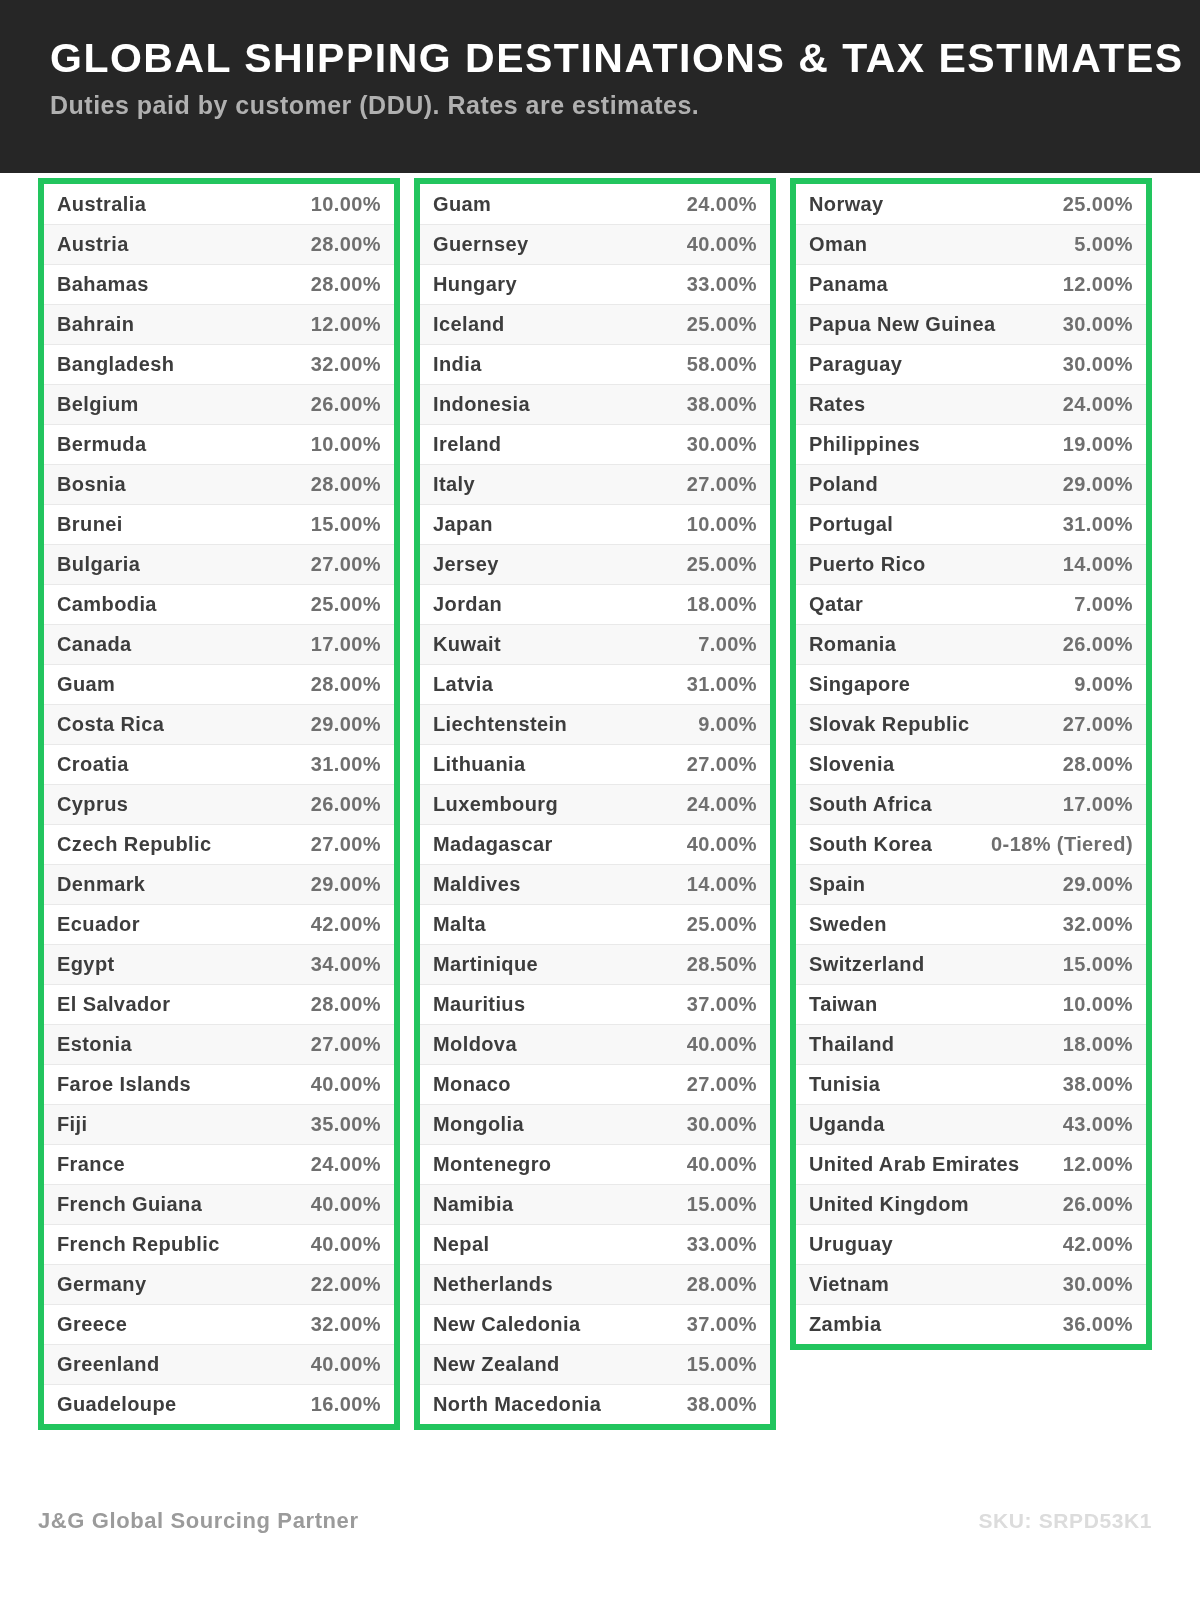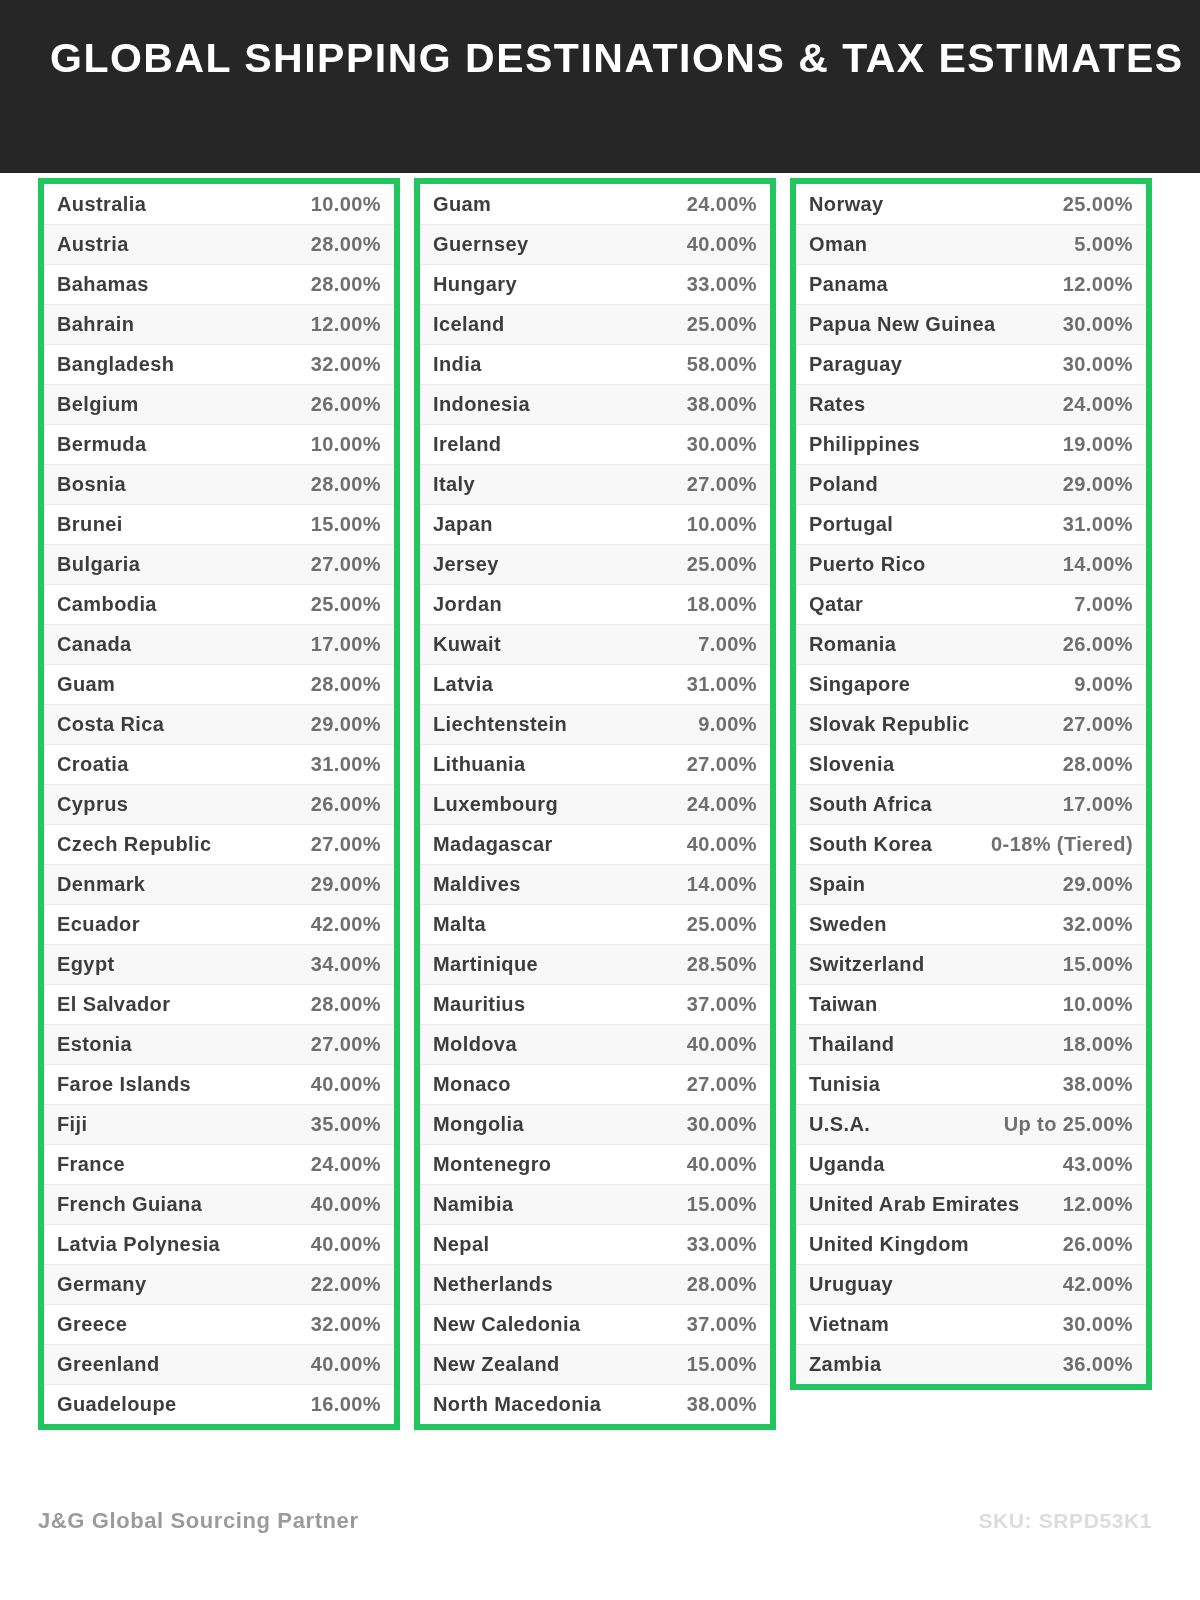--- a/index.html
+++ b/index.html
@@ -89,20 +89,21 @@
     font-size: 21px;
     font-weight: bold;
     letter-spacing: 0.6px;
   }
 </style>
 </head>
 <body>
 
 <div class="header">
   <div class="title">GLOBAL SHIPPING DESTINATIONS &amp; TAX ESTIMATES</div>
+  <div class="subtitle">Duties paid by customer (DDU). Rates are estimates.</div>
 </div>
 
 <div class="table-wrap">
   <div class="col">
       <div class="row">
         <span class="country">Australia</span>
         <span class="rate">10.00%</span>
       </div>
       <div class="row">
         <span class="country">Austria</span>
@@ -198,21 +199,21 @@
       </div>
       <div class="row">
         <span class="country">France</span>
         <span class="rate">24.00%</span>
       </div>
       <div class="row">
         <span class="country">French Guiana</span>
         <span class="rate">40.00%</span>
       </div>
       <div class="row">
-        <span class="country">Latvia Polynesia</span>
+        <span class="country">French Republic</span>
         <span class="rate">40.00%</span>
       </div>
       <div class="row">
         <span class="country">Germany</span>
         <span class="rate">22.00%</span>
       </div>
       <div class="row">
         <span class="country">Greece</span>
         <span class="rate">32.00%</span>
       </div>
@@ -436,24 +437,20 @@
         <span class="country">Taiwan</span>
         <span class="rate">10.00%</span>
       </div>
       <div class="row">
         <span class="country">Thailand</span>
         <span class="rate">18.00%</span>
       </div>
       <div class="row">
         <span class="country">Tunisia</span>
         <span class="rate">38.00%</span>
-      </div>
-      <div class="row">
-        <span class="country">U.S.A.</span>
-        <span class="rate">Up to 25.00%</span>
       </div>
       <div class="row">
         <span class="country">Uganda</span>
         <span class="rate">43.00%</span>
       </div>
       <div class="row">
         <span class="country">United Arab Emirates</span>
         <span class="rate">12.00%</span>
       </div>
       <div class="row">

